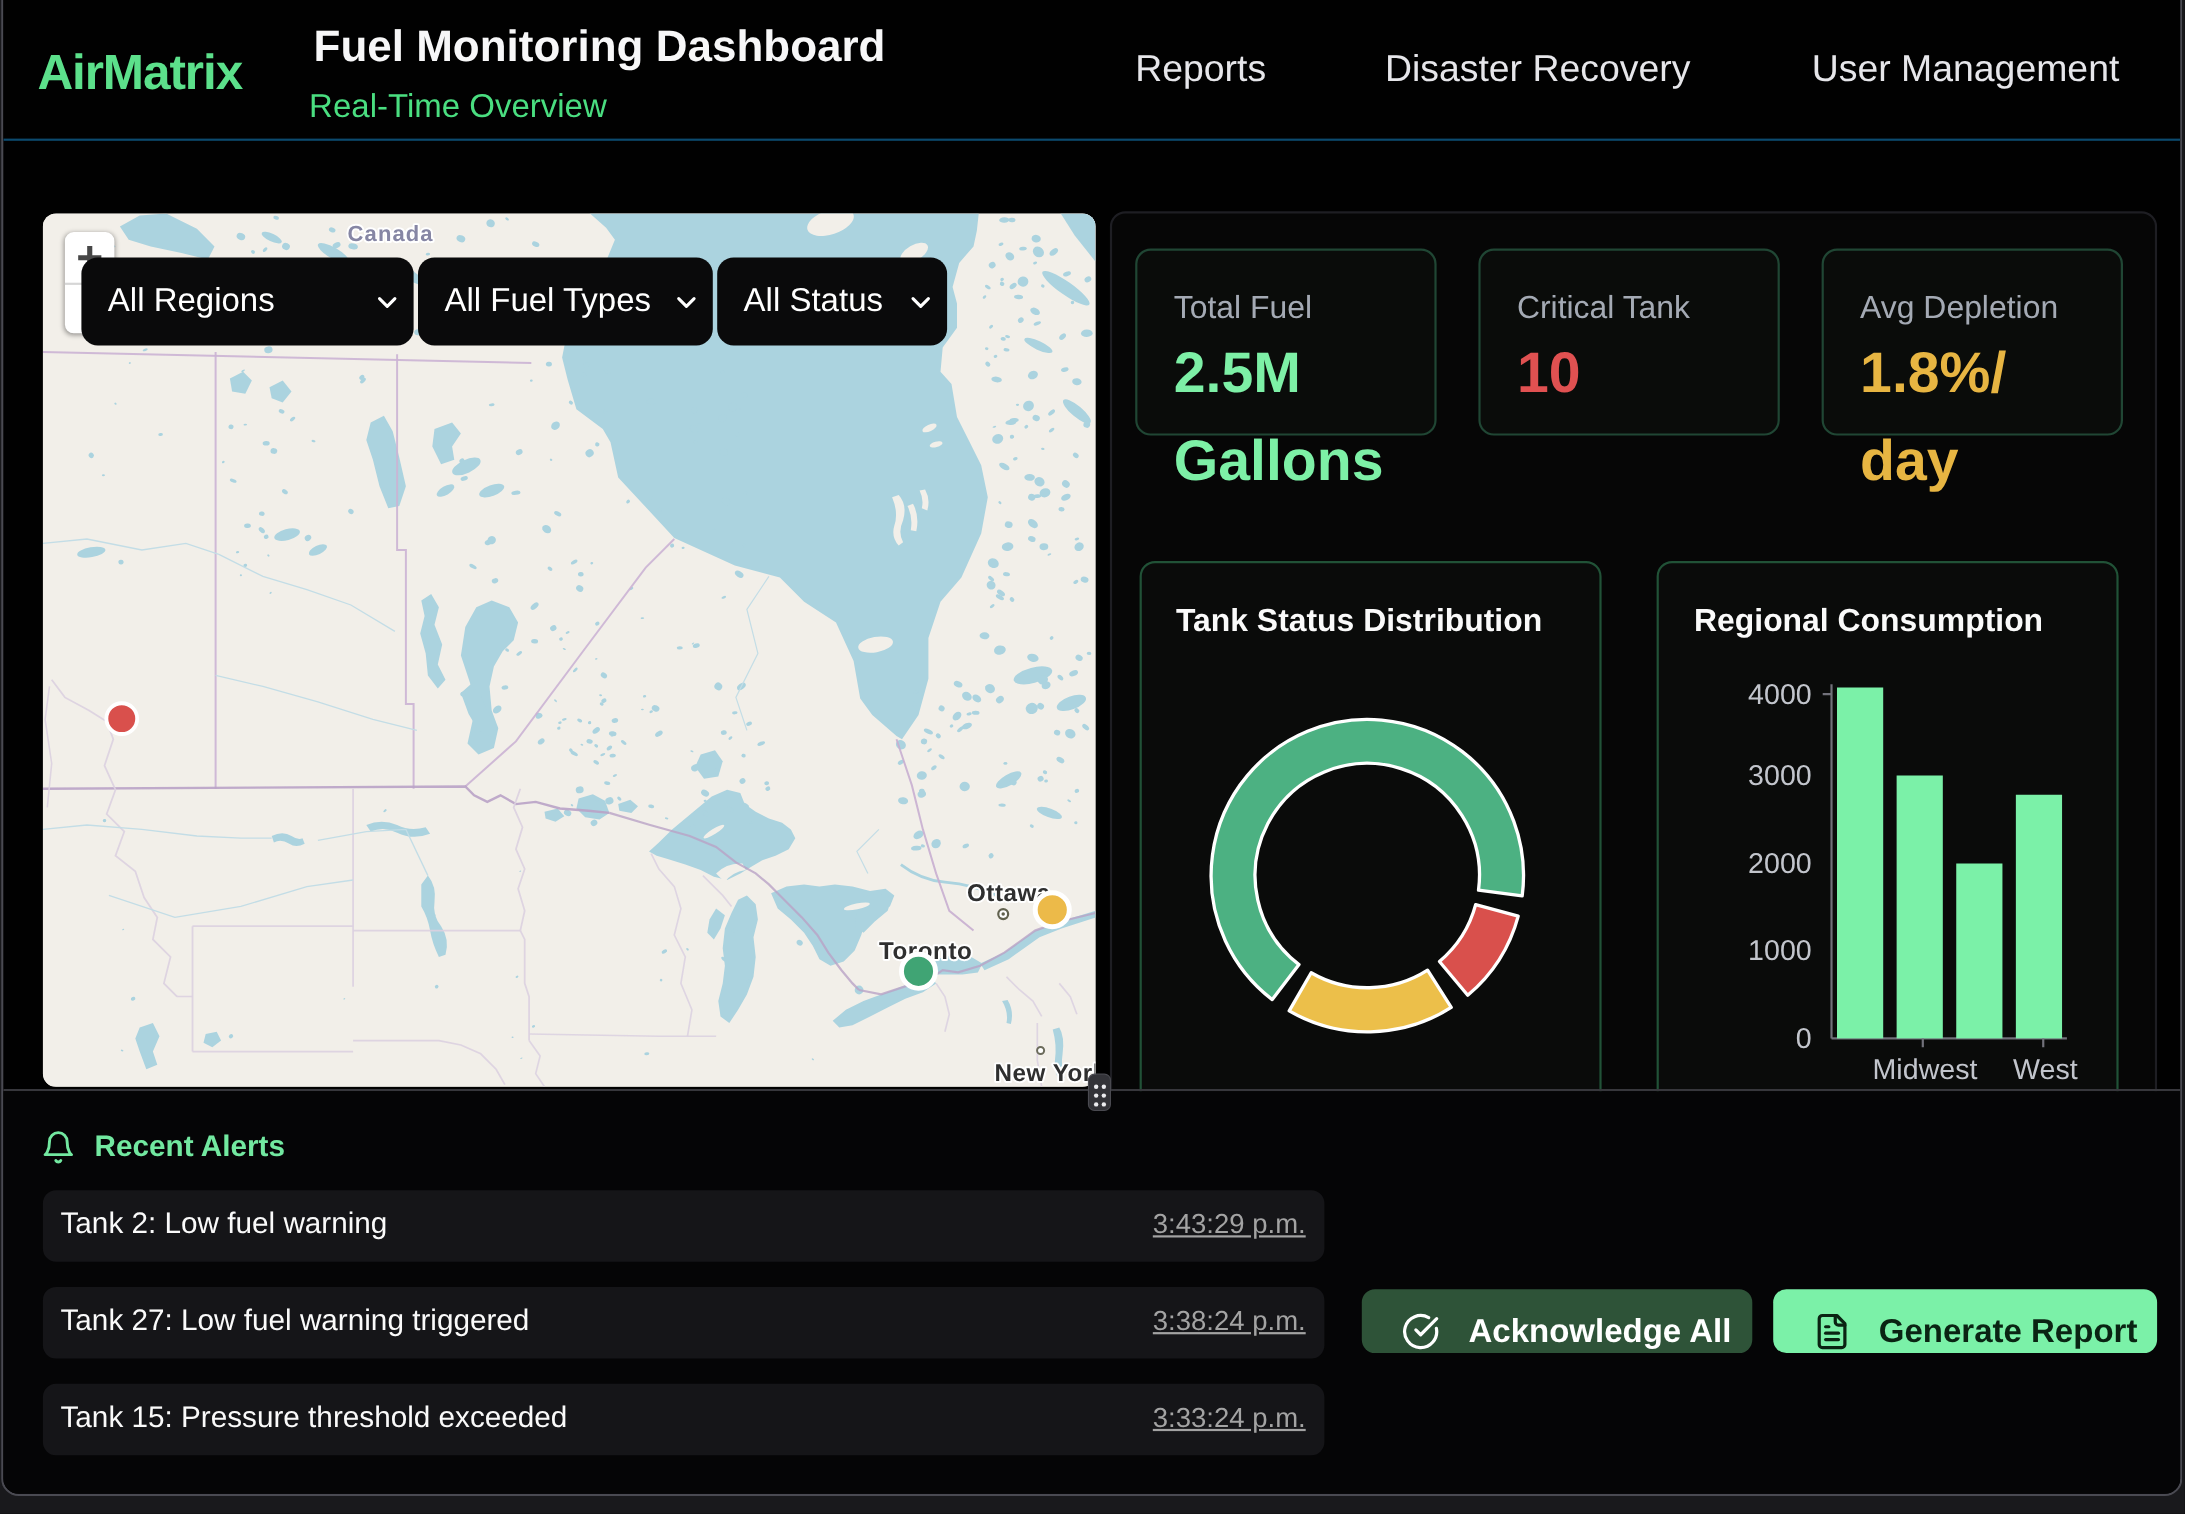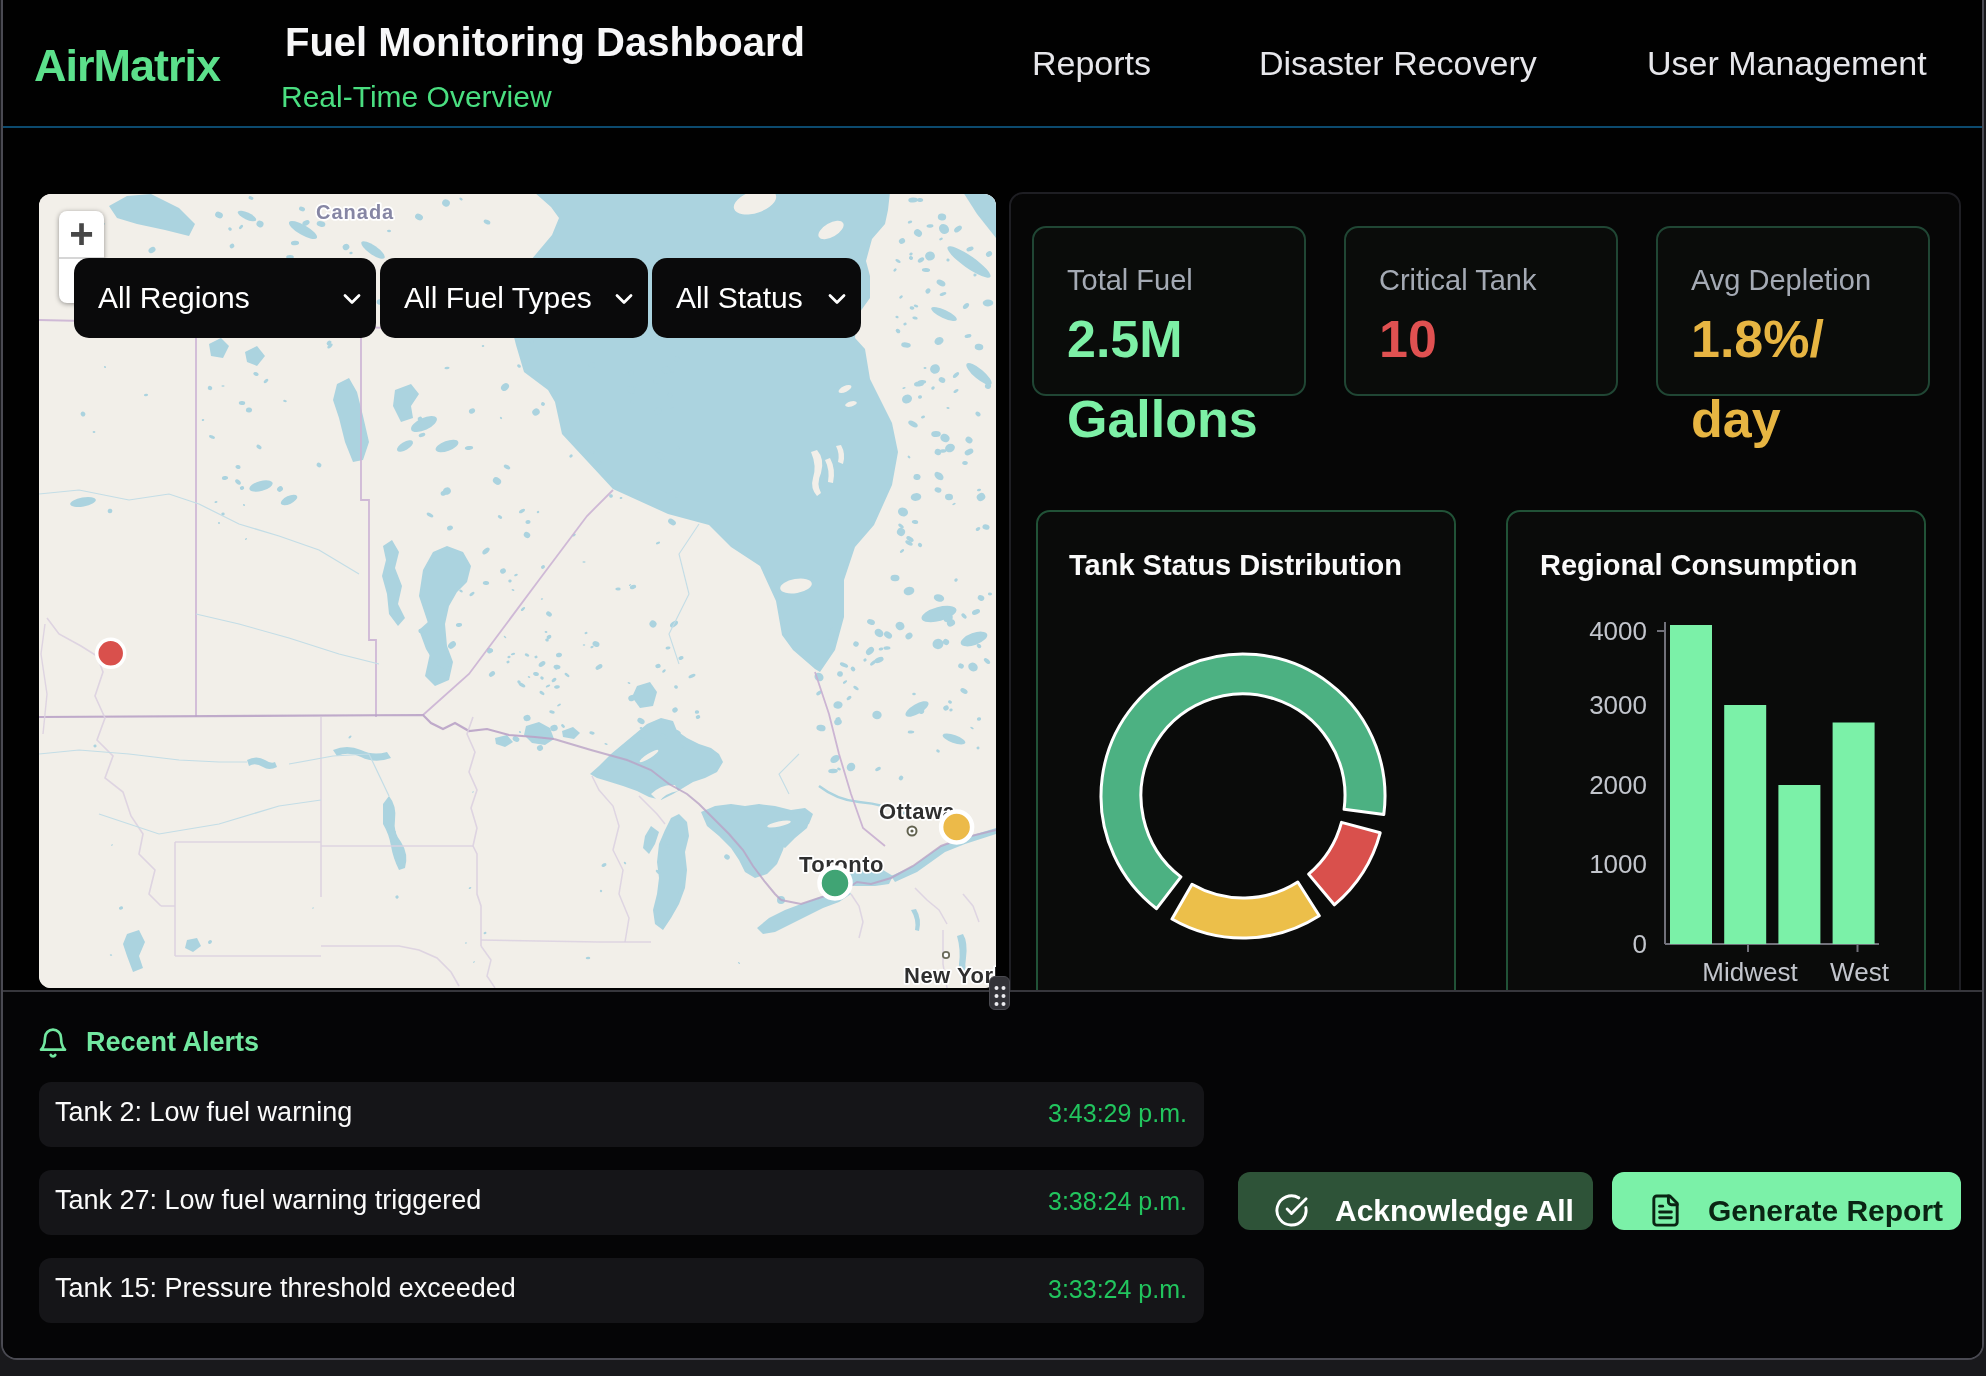--- a/index.html
+++ b/index.html
@@ -7,35 +7,35 @@
   border:2px solid #4a4a52; border-top:none; border-radius:0 0 16px 16px; overflow:hidden; }
 .hdr { position:absolute; left:0; top:0; width:100%; height:128px; background:#010101; border-bottom:2px solid #0c4a6e; }
 .brand { position:absolute; left:31px; top:40px; font-size:45px; font-weight:700; color:#5ce08b; letter-spacing:-1px; }
 .htitle { position:absolute; left:282px; top:20px; font-size:40px; font-weight:700; color:#f7f7f8; }
 .hsub { position:absolute; left:278px; top:80px; font-size:30px; color:#4ade80;text-align:center; }
 .nav { position:absolute; top:44px; font-size:34px; color:#e6e6ea; }
 .map { position:absolute; left:36px; top:194px; width:957px; height:794px; border-radius:12px; overflow:hidden; background:#f2efe9; }
 .zoomctl { position:absolute; left:56px; top:211px; width:45px; height:92px; background:#fff; border-radius:8px; box-shadow:0 1px 5px rgba(0,0,0,.4); }
 .zoomctl .zdiv { position:absolute; left:0; top:46px; width:100%; height:1.5px; background:#d6d6d6; }
 .zoomctl .plus { position:absolute; left:0; top:-1px; width:100%; text-align:center; font-size:42px; font-weight:700; color:#474747; }
-.pill { position:absolute; top:258px; height:80px; background:#0a0a0b; border-radius:15px; color:#fff; font-size:30px; font-weight:500; line-height:80px; }
+.pill { position:absolute; top:234px; height:80px; background:#0a0a0b; border-radius:15px; color:#fff; font-size:30px; font-weight:500; line-height:80px; }
 .pill .txt { position:absolute; left:24px; top:0; }
 .pill svg { position:absolute; right:10px; top:27px; }
 .rpanel { position:absolute; left:1006px; top:192px; width:952px; height:812px; background:#060606; border:2px solid #1e1e23; border-radius:14px; }
 .scard { position:absolute; top:226px; width:274px; height:170px; background:#0a0c0a; border:2px solid #204634; border-radius:14px; }
 .scard .lbl { position:absolute; left:33px; top:36px; font-size:29px; color:#a4aab4; }
 .scard .val { position:absolute; left:33px; top:71px; font-size:52px; font-weight:700; line-height:80px; }
 .ccard { position:absolute; top:510px; width:420px; height:500px; background:#0a0b0a; border:2px solid #215237; border-radius:14px; }
 .ccard .ctitle { position:absolute; top:37px; font-size:29px; font-weight:700; color:#fafafa; }
 .divider { position:absolute; left:0; top:990px; width:100%; height:2px; background:#37373c; }
 .bsec { position:absolute; left:0; top:992px; width:100%; height:368px; background:#050506; }
 .balerts-h { position:absolute; left:83px; top:1027px; font-size:27px; font-weight:700; color:#72e8a0; }
 .arow { position:absolute; left:36px; width:1165px; height:65px; background:#151518; border-radius:12px; }
 .arow .at { position:absolute; left:16px; top:15px; font-size:27px; color:#fafafa; }
-.arow .tm { position:absolute; right:17px; top:17px; font-size:25px; color:#22c55e; }
+.arow .tm { position:absolute; right:17px; top:17px; font-size:25px; color:#a3a3a3;text-decoration:underline; }
 .btn { position:absolute; top:1136px; height:58px; border-radius:12px; font-weight:700; font-size:30px;margin-top:36px; }
 .handle { position:absolute; left:986px; top:976px; width:21px; height:34px; background:#333338; border:1px solid #4a4a50; border-radius:6px; }
 </style></head>
 <body>
 <div class="app">
   <div class="hdr">
     <div class="brand">AirMatrix</div>
     <div class="htitle">Fuel Monitoring Dashboard</div>
     <div class="hsub">Real-Time Overview</div>
     <div class="nav" style="left:1029px;">Reports</div>

